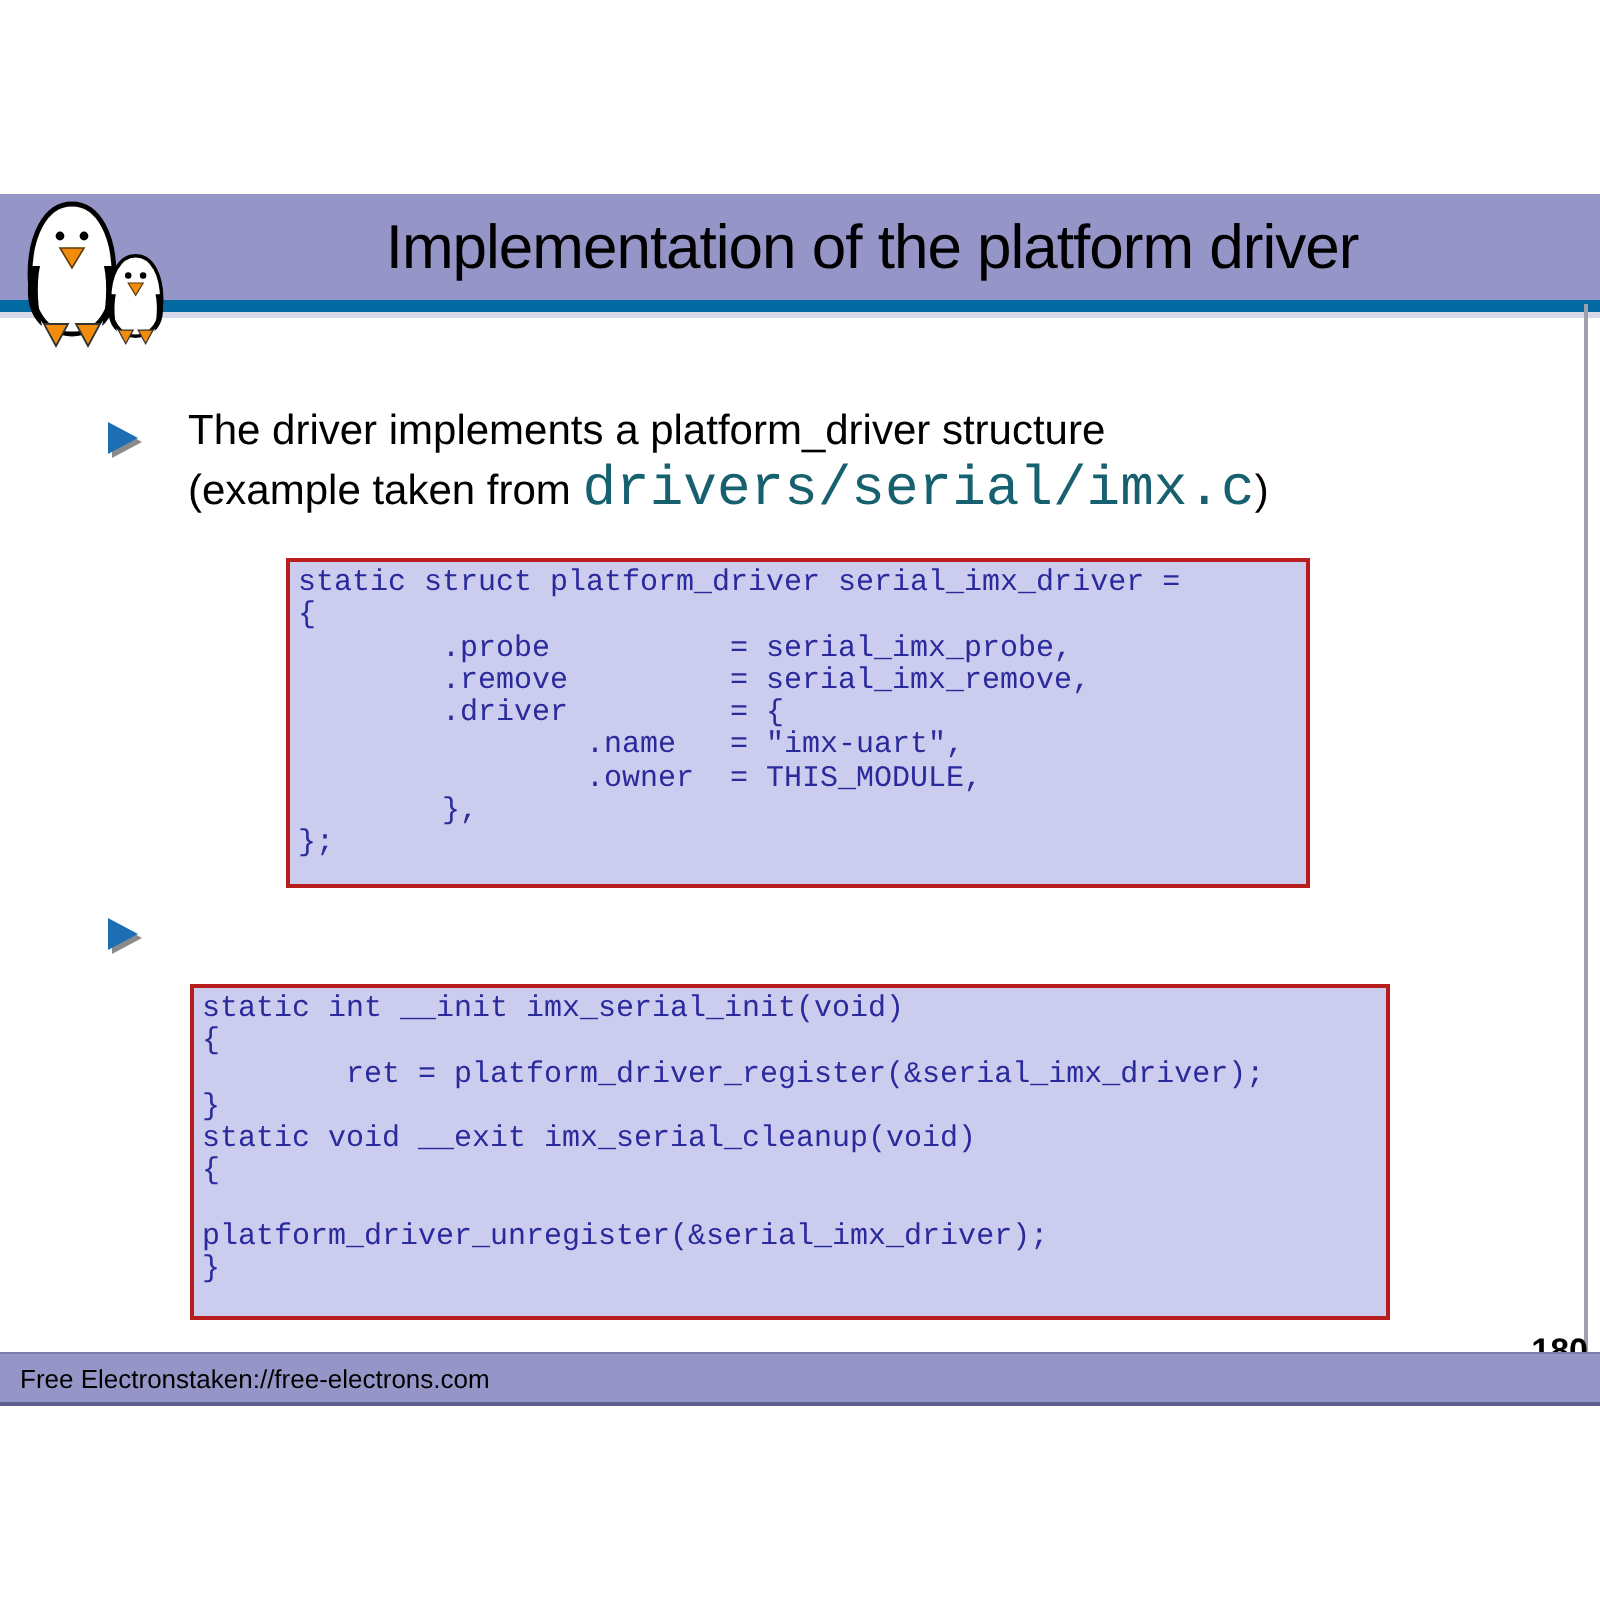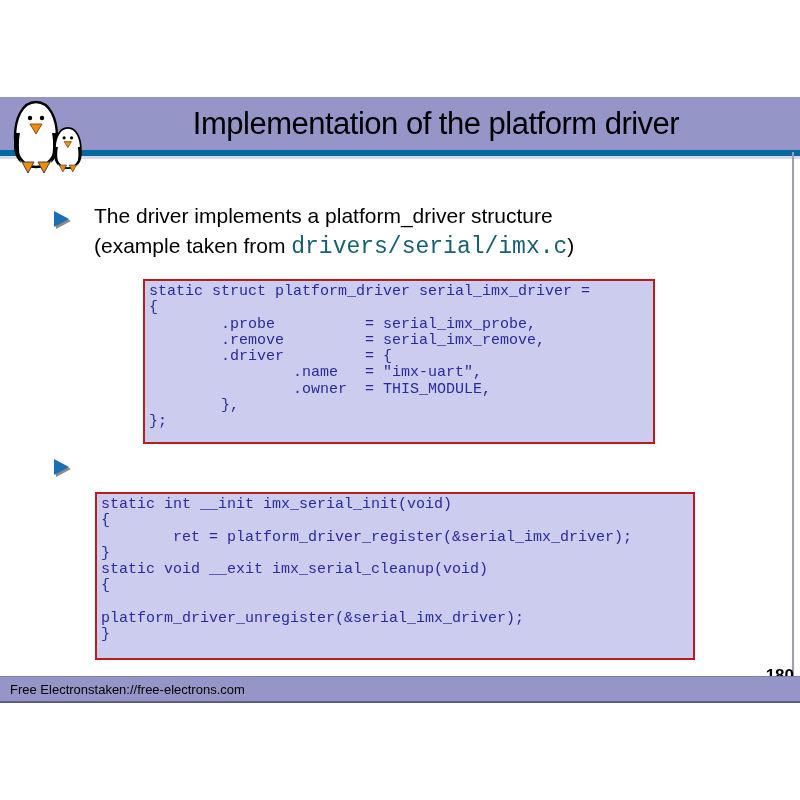--- a/index.html
+++ b/index.html
@@ -20,21 +20,21 @@
   .page-edge{position:absolute;left:792px;top:152px;width:2px;height:524px;background:#9f9fae;}
 
   
   .tri{position:absolute;width:20px;height:20px;}
   .tri1{left:52px;top:209px;}
   .tri2{left:52px;top:457px;}
   .btext{position:absolute;left:94px;font-size:21px;line-height:30px;color:#000;white-space:nowrap;}
   .bt1{top:201px;}
   .bt2{top:449px;}
   .inline-code{font-family:"Liberation Mono","DejaVu Sans Mono",monospace;
-               font-size:23px;color:#17606f;}
+               font-size:28px;color:#17606f;}
 
   
   .code{position:absolute;margin:0;background:#ccccee;border:2px solid #b91c1c;
         font-family:"Liberation Mono","DejaVu Sans Mono",monospace;
         font-size:15px;line-height:16.3px;color:#2a2a9d;
         white-space:pre;overflow:hidden;box-sizing:border-box;padding:3px 4px;}
   .code1{left:143px;top:279px;width:512px;height:165px;}
   .code2{left:95px;top:492px;width:600px;height:168px;}
 
   

